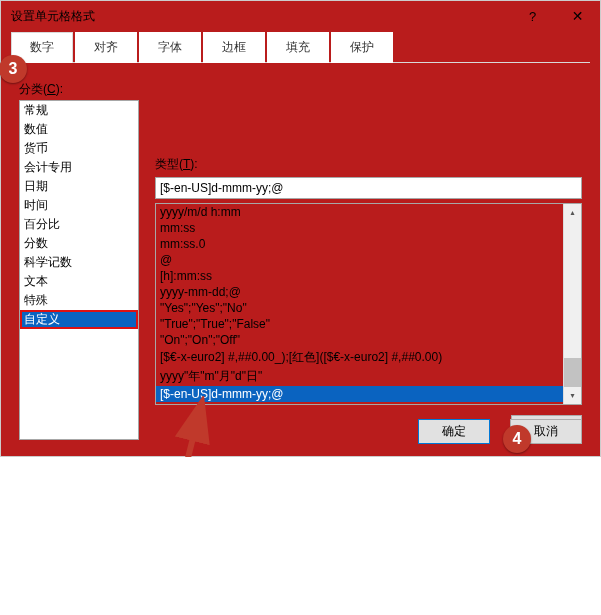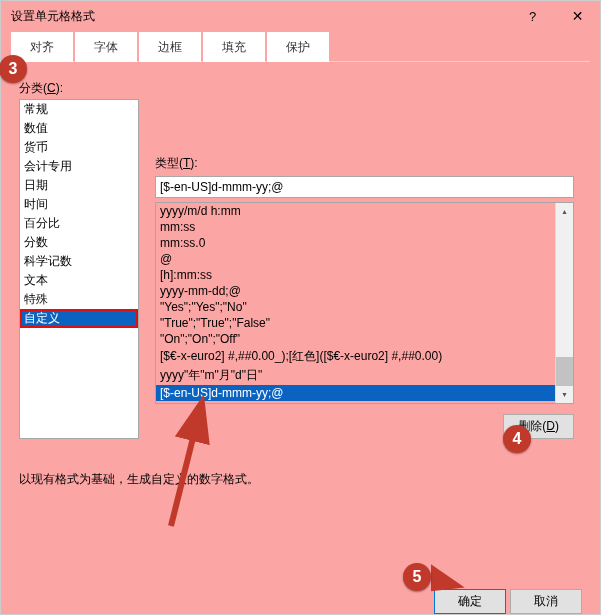--- a/index.html
+++ b/index.html
@@ -1,24 +1,24 @@
 <!DOCTYPE html>
 <html><head>
 <meta charset="utf-8">
 <style>
   html,body{margin:0;padding:0;font-family:"Microsoft YaHei","Segoe UI",sans-serif;font-size:12px;color:#000;background:#fff}
-  .dialog{position:relative;width:601px;height:615px;background:#fca5a5;border:1px solid #ccc;box-sizing:border-box}
+  .dialog{position:relative;width:601px;height:457px;background:#b91c1c;border:1px solid #ccc;box-sizing:border-box}
   .titlebar{height:30px;display:flex;align-items:center;padding:0 0 0 10px}
   .titlebar .title{flex:1;font-size:12px;color:#000}
   .titlebar .tbtn{width:45px;height:30px;display:flex;align-items:center;justify-content:center;font-size:14px;color:#000}
   .titlebar .tbtn.help{font-size:13px}
   .tabs{display:flex;border-bottom:1px solid #d9d9d9;margin:0 10px}
   .tab{padding:6px 18px;border:1px solid transparent;border-bottom:none;margin-right:2px;color:#333;position:relative;top:1px;background:#fff}
   .tab.active{border-color:#d9d9d9;border-bottom:1px solid #fff;background:#fff}
-  .body{padding:14px 26px 0 18px;position:relative}
+  .body{padding:14px 18px 0 18px;position:relative}
   .row{display:flex;align-items:flex-end}
   .cat-label{margin:4px 0 2px 0}
   .cat-list{width:120px;height:340px;border:1px solid #a7a7a7;background:#fff;overflow:hidden;box-sizing:border-box}
   .cat-list .item{padding:1px 4px;white-space:nowrap}
   .cat-list .item.selected{background:#0a63c0;color:#fff;outline:2px solid #d11;outline-offset:-2px}
   .right{flex:1;margin-left:16px}
   .section-label{margin-bottom:4px}
   .sample-box{border:1px solid #d9d9d9;padding:10px 8px 24px 8px;margin-bottom:10px;position:relative}
   .sample-box .lbl{position:absolute;top:-8px;left:6px;background:#fff;padding:0 4px}
   .sample-val{font-size:12px}
@@ -29,41 +29,42 @@
   .type-list .opt.selected{background:#0a63c0;color:#fff}
   .type-list .vscroll{position:absolute;right:0;top:0;bottom:0;width:17px;background:#f0f0f0;border-left:1px solid #dcdcdc}
   .type-list .vthumb{position:absolute;right:0;width:17px;height:30px;top:154px;background:#c2c2c2}
   .type-list .vbtn{position:absolute;right:0;width:17px;height:17px;background:#f0f0f0;text-align:center;font-size:8px;line-height:17px;color:#555}
   .type-list .vbtn.up{top:0}
   .type-list .vbtn.down{bottom:0}
   .del-row{text-align:right;margin-top:10px}
   .btn{border:1px solid #adadad;background:#e1e1e1;padding:3px 14px;font-family:Liberation Sans, sans-serif;font-size:12px}
   .btn.default{outline:1px solid #0078d7;outline-offset:-1px}
   .hint{position:absolute;left:18px;top:470px}
-  .footer{position:absolute;bottom:0;right:18px;display:flex;gap:4px}
+  .footer{position:absolute;bottom:12px;right:18px;display:flex;gap:20px}
   .footer .btn{min-width:72px}
   
   .anno-circle{position:absolute;width:28px;height:28px;border-radius:50%;background:#c0392b;color:#fff;font-weight:bold;font-size:16px;display:flex;align-items:center;justify-content:center;box-shadow:0 1px 2px rgba(0,0,0,.4);z-index:20}
   .arrow{position:absolute;z-index:19;pointer-events:none}
   u{text-decoration:underline}
 </style>
 </head>
 <body>
 
 <div class="dialog">
 
   <div class="titlebar">
     <div class="title">设置单元格格式</div>
     <div class="tbtn help">?</div>
     <div class="tbtn">
       <span>✕</span>
     </div>
   </div>
 
   <div class="tabs">
+    <div class="tab active"><span>数字</span></div>
     <div class="tab"><span>对齐</span></div>
     <div class="tab"><span>字体</span></div>
     <div class="tab"><span>边框</span></div>
     <div class="tab"><span>填充</span></div>
     <div class="tab"><span>保护</span></div>
   </div>
 
   <div class="body">
     <div class="cat-label">分类(<u>C</u>):</div>
     <div class="row">

